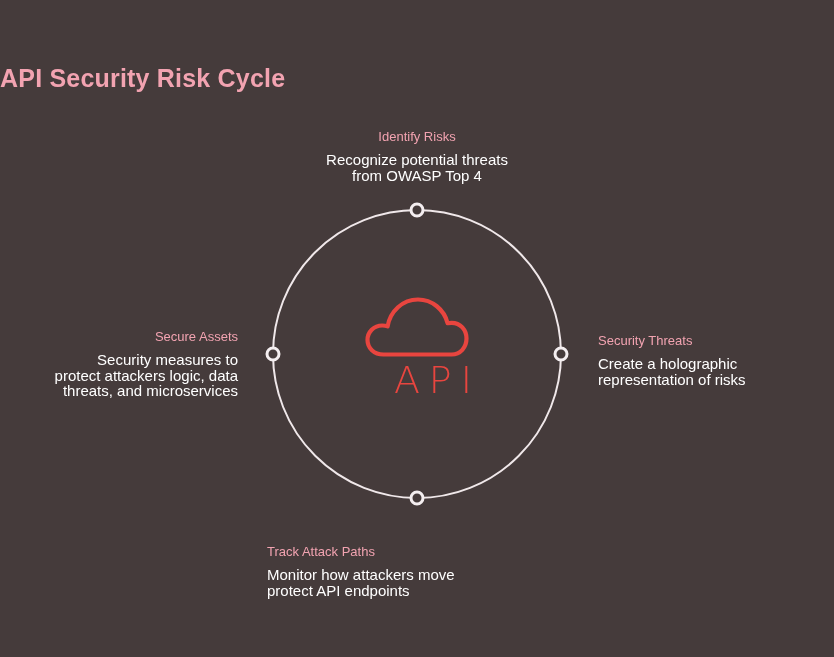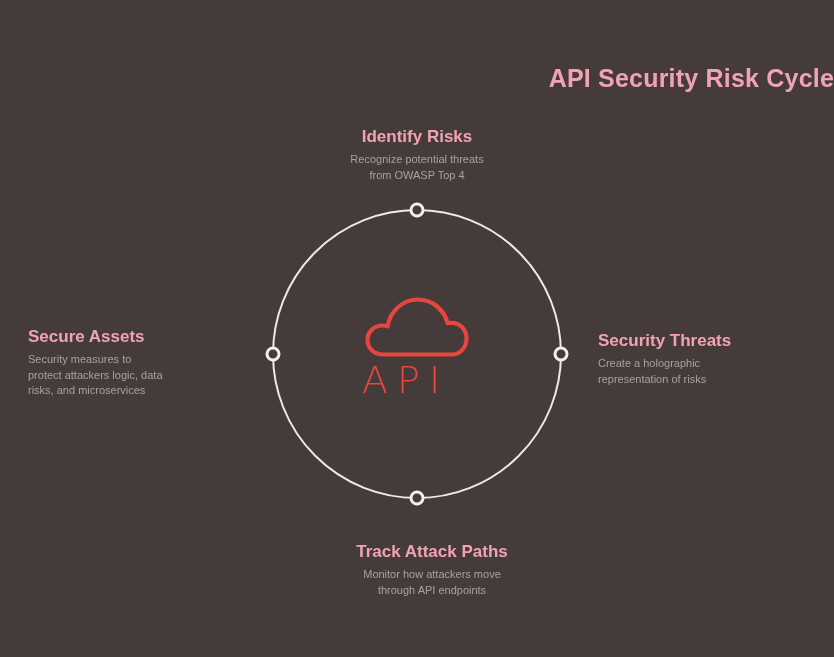--- a/index.html
+++ b/index.html
@@ -21,21 +21,21 @@
     width: 834px;
     height: 657px;
   }
 
   
   .chart-title {
     position: absolute;
     left: 0;
     top: 64px;
     width: 834px;
-    text-align: right;
+    text-align: left;
     font-size: 25px;
     font-weight: bold;
     color: #f2a3b1;
     letter-spacing: 0.2px;
     white-space: nowrap;
   }
 
   
   .ring-svg {
     position: absolute;
@@ -59,72 +59,71 @@
     left: 12px;
     top: 0;
     width: 104px;
     height: 62px;
   }
   .api-word {
     position: absolute;
     left: 0;
     top: 62px;
     width: 128px;
-    text-align: left;
+    text-align: right;
     font-size: 38px;
     font-weight: 300;
     letter-spacing: 9px;
     text-indent: 9px;
     color: #e8453f;
     line-height: 44px;
     font-family: "DejaVu Sans", sans-serif;
   }
 
   
   .stage-label {
     position: absolute;
   }
   .stage-label .s-head {
-    font-size: 17px;
-    font-weight: bold;
+    font-size: 13px;
+    font-weight: normal;
     color: #f2a3b1;
     line-height: 18px;
     white-space: nowrap;
   }
   .stage-label .s-desc {
-    font-size: 11px;
+    font-size: 15px;
     font-weight: normal;
-    color: #a3a3a3;
+    color: #ffffff;
     line-height: 15.5px;
     margin-top: 6px;
   }
 
   #label-top {
     left: 267px;
     top: 128px;
     width: 300px;
     text-align: center;
   }
   #label-right {
     left: 598px;
     top: 332px;
     width: 210px;
     text-align: left;
   }
   #label-bottom {
-    left: 282px;
+    left: 267px;
     top: 543px;
     width: 300px;
-    text-align: center;
   }
   #label-left {
     left: 28px;
     top: 328px;
     width: 210px;
-    text-align: left;
+    text-align: right;
   }
   .s-desc .dline { display: block; }
 </style>
 </head>
 <body>
 
 <div id="stage">
 
   <div class="chart-title">API Security Risk Cycle</div>
 
@@ -166,26 +165,26 @@
     <div class="s-desc">
       <span class="dline">Create a holographic</span>
       <span class="dline">representation of risks</span>
     </div>
   </div>
 
   <div class="stage-label" id="label-bottom">
     <div class="s-head">Track Attack Paths</div>
     <div class="s-desc">
       <span class="dline">Monitor how attackers move</span>
-      <span class="dline">through API endpoints</span>
+      <span class="dline">protect API endpoints</span>
     </div>
   </div>
 
   <div class="stage-label" id="label-left">
     <div class="s-head">Secure Assets</div>
     <div class="s-desc">
       <span class="dline">Security measures to</span>
       <span class="dline">protect attackers logic, data</span>
-      <span class="dline">risks, and microservices</span>
+      <span class="dline">threats, and microservices</span>
     </div>
   </div>
 
 </div>
 
 </body></html>

